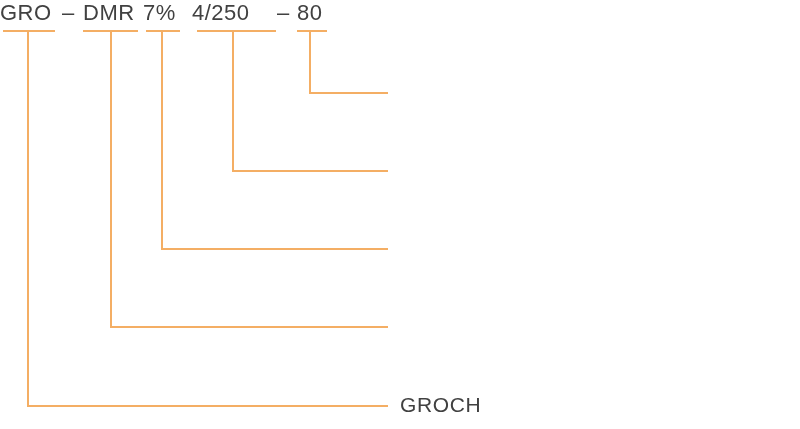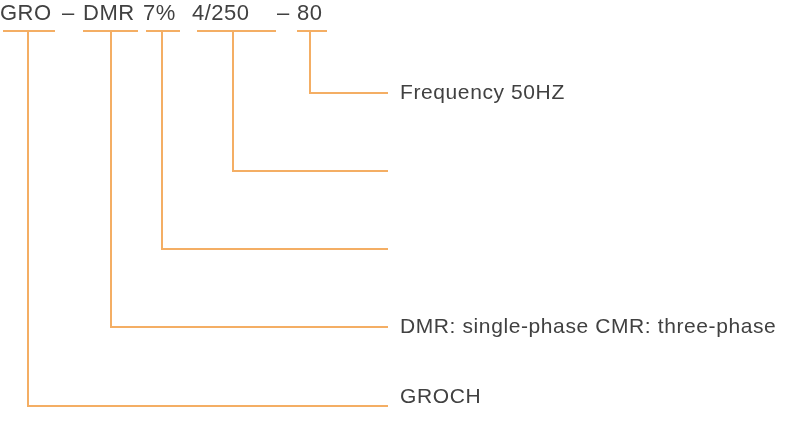--- a/index.html
+++ b/index.html
@@ -86,21 +86,21 @@
     line-height: 28px;
     font-size: 21px;
     letter-spacing: 0.6px;
     color: var(--text-color);
     white-space: nowrap;
   }
   .l1 { top: 78px;  }
   .l2 { top: 156px; }
   .l3 { top: 234px; }
   .l4 { top: 312px; }
-  .l5 { top: 382px; }
+  .l5 { top: 391px; }
 </style>
 </head>
 <body>
 
 <div class="diagram">
 
   <div>
     <span class="seg seg-1">GRO</span>
     <span class="seg seg-2">–</span>
     <span class="seg seg-3">DMR</span>
@@ -121,17 +121,15 @@
   <div class="vline v3"></div>
   <div class="vline v4"></div>
   <div class="vline v5"></div>
 
   <div class="hline h1"></div>
   <div class="hline h2"></div>
   <div class="hline h3"></div>
   <div class="hline h4"></div>
   <div class="hline h5"></div>
 
-  <div class="callout-label l1">Frequency 50HZ</div>
-  <div class="callout-label l4">DMR: single-phase CMR: three-phase</div>
   <div class="callout-label l5">GROCH</div>
 
 </div>
 
 </body></html>

